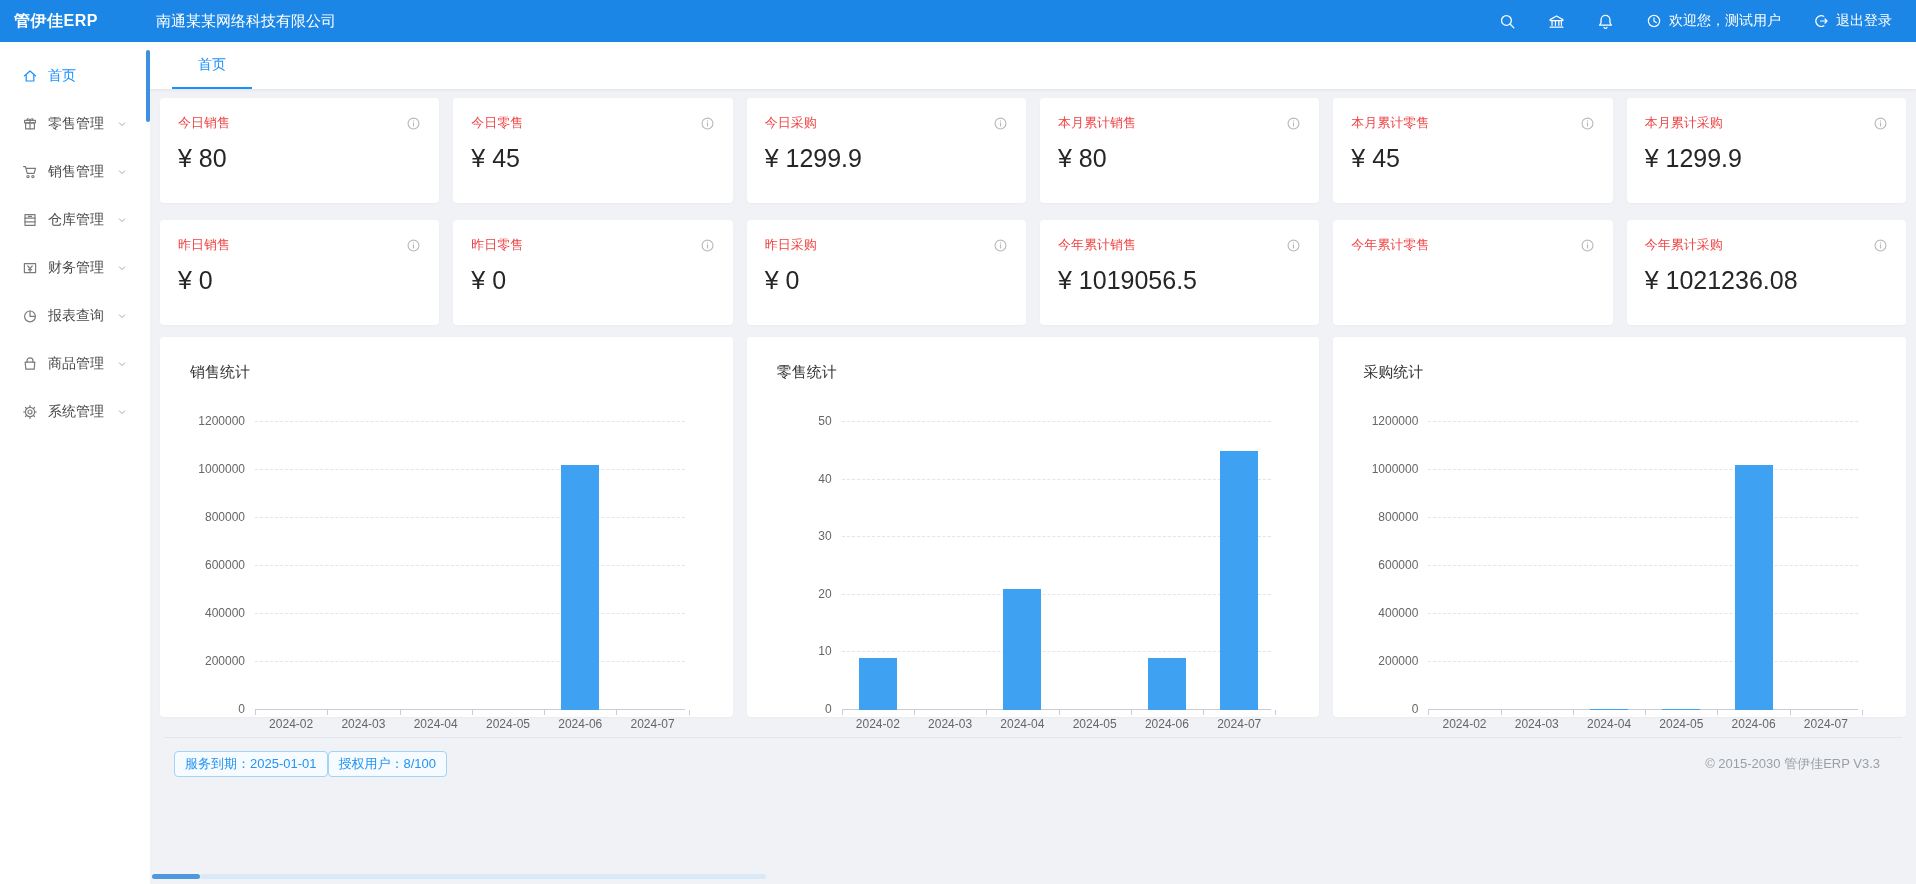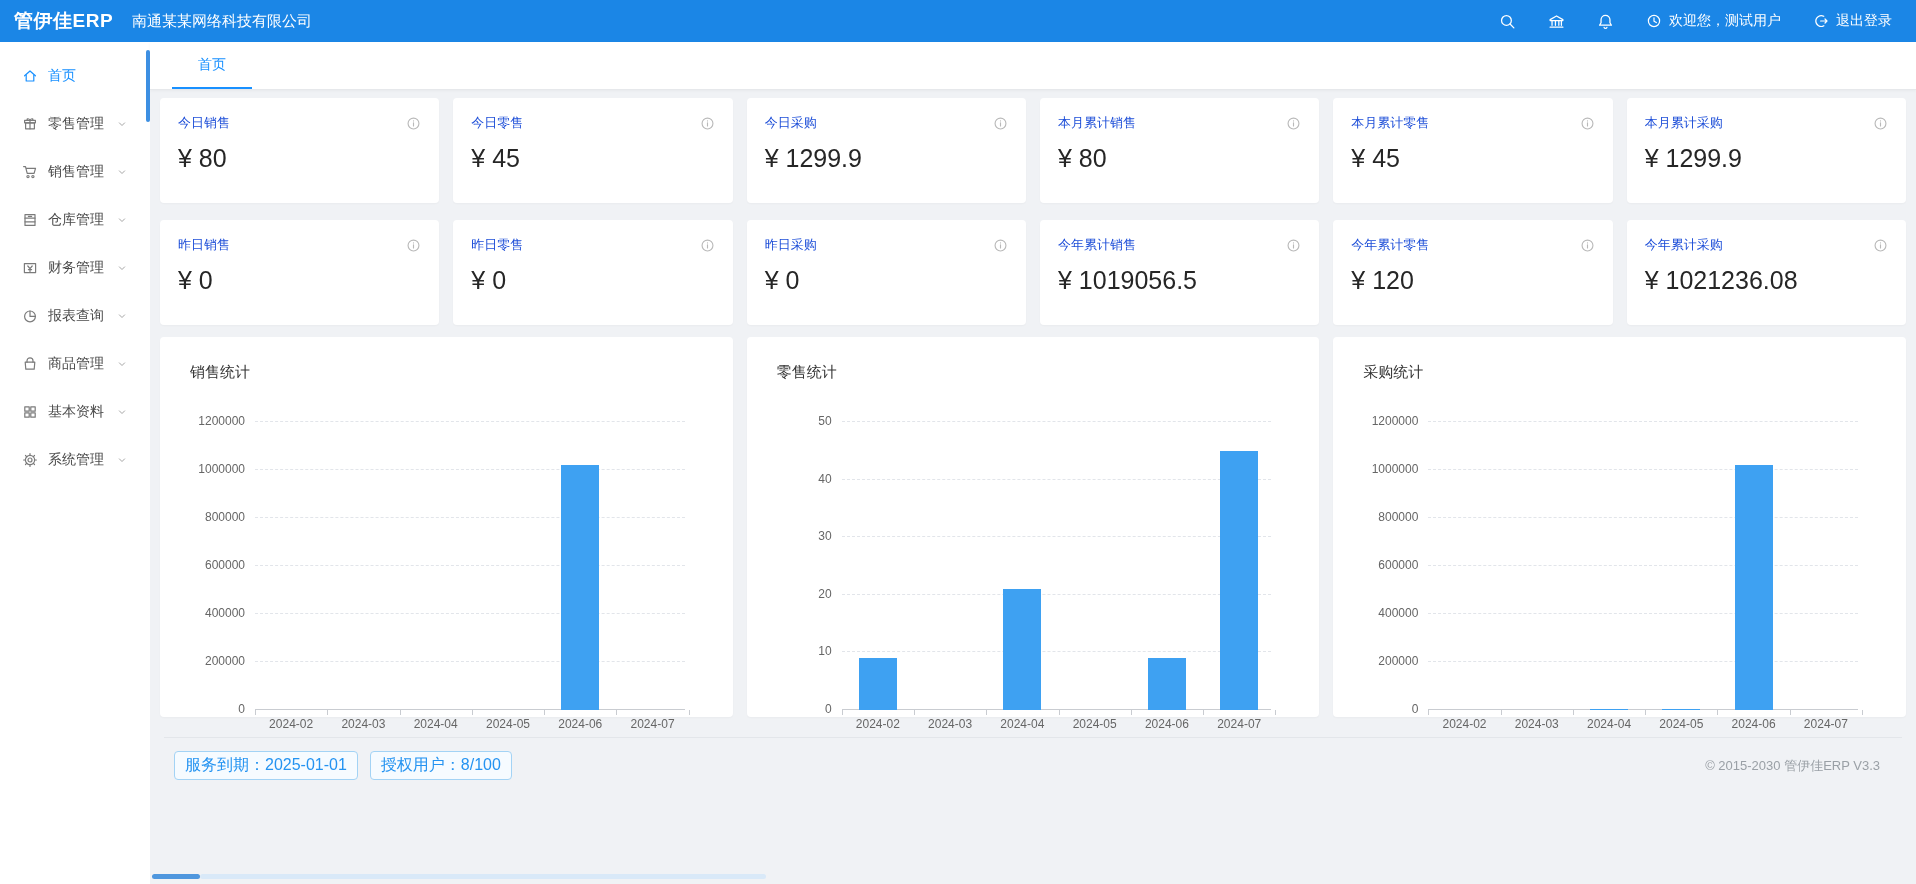--- a/index.html
+++ b/index.html
@@ -2,21 +2,21 @@
 <html><head>
 <meta charset="utf-8">
 <style>
   * { box-sizing: border-box; }
   html,body { margin:0; padding:0; background:#f0f2f5;
     font-family:"Liberation Sans","DejaVu Sans",sans-serif; }
   .app { width:1916px; height:884px; display:flex; flex-direction:column; overflow:hidden; background:#f0f2f5; }
 
   
   .topbar { flex:0 0 42px; background:#1b86e6; color:#fff; display:flex; align-items:center; }
-  .logo { width:132px; padding-left:14px; font-size:19px; font-weight:bold; letter-spacing:.5px; white-space:nowrap; }
+  .logo { width:156px; padding-left:14px; font-size:16px; font-weight:bold; letter-spacing:.5px; white-space:nowrap; }
   .company { font-size:15px; white-space:nowrap; }
   .top-right { margin-left:auto; display:flex; align-items:center; gap:32px; padding-right:24px; font-size:14px; }
   .top-btn { font-size:17px; cursor:pointer; display:flex; }
   .top-user { display:flex; align-items:center; gap:7px; cursor:pointer; white-space:nowrap; }
   .top-user .ic { font-size:16px; }
 
   .ic svg { width:1em; height:1em; fill:none; stroke:currentColor; stroke-width:1.2;
     stroke-linecap:round; stroke-linejoin:round; display:block; }
 
   
@@ -40,21 +40,21 @@
   .tab { display:flex; align-items:center; padding:0 26px; font-size:14px; color:#1890ff;
     border-bottom:2px solid #1890ff; cursor:pointer; }
 
   .content { flex:1; padding:8px 10px 0; display:flex; flex-direction:column; min-height:0; }
 
   
   .cards { display:grid; grid-template-columns:repeat(6,1fr); gap:17px 14px; }
   .stat-card { background:#fff; border-radius:4px; height:105px; padding:16px 18px;
     box-shadow:0 1px 2px rgba(0,0,0,.03); }
   .stat-top { display:flex; justify-content:space-between; align-items:center;
-    color:#1d4ed8; font-size:13px; }
+    color:#ef4444; font-size:13px; }
   .stat-top .info { color:#b9b9b9; font-size:15px; cursor:pointer; }
   .stat-value { margin-top:12px; font-size:25px; color:#262626; white-space:nowrap; }
 
   
   .charts { display:flex; gap:14px; margin-top:12px; height:380px; }
   .chart-card { flex:1; background:#fff; border-radius:4px; padding-top:26px;
     box-shadow:0 1px 2px rgba(0,0,0,.03); min-width:0; }
   .chart-title { font-size:15px; color:#333; padding-left:30px; }
   .plot { position:relative; height:288px; margin:40px 44px 0 95px; }
   .gridline { position:absolute; left:0; right:4px; height:0; border-top:1px dashed #e2e5ea; }
@@ -62,22 +62,22 @@
   .ylab { position:absolute; right:calc(100% + 10px); top:0; transform:translateY(-55%);
     font-size:12px; color:#666; white-space:nowrap; }
   .bar { position:absolute; bottom:0; width:38px; transform:translateX(-50%); }
   .xtick { position:absolute; top:100%; width:1px; height:5px; background:#c9ccd1; }
   .xlabels { display:flex; margin:7px 44px 0 95px; }
   .xlabels span { flex:1; text-align:center; font-size:12px; color:#666; white-space:nowrap; }
 
   
   .footer { margin:20px 4px 0; border-top:1px solid #e3e6ea; padding:13px 10px;
     display:flex; align-items:center; }
-  .badge { border:1px solid #a3d3f5; color:#2493f1; background:#f6fbff; font-size:16px;
-    padding:3px 10px; border-radius:4px; margin-right:12px; white-space:nowrap; }
+  .badge { border:1px solid #a3d3f5; color:#2493f1; background:#f6fbff; font-size:13px;
+    padding:3px 10px; border-radius:4px; white-space:nowrap; }
   .copyright { margin-left:auto; color:#9aa0a6; font-size:13px; padding-right:12px; white-space:nowrap; }
 </style>
 </head>
 <body>
 
 <div class="app">
 
   <header class="topbar">
     <div class="logo">管伊佳ERP</div>
     <div class="company">南通某某网络科技有限公司</div>
@@ -218,36 +218,20 @@
     <span>商品管理</span>
     <span class="chev ic">
             <svg viewBox="0 0 16 16">
               <path d="M4.5 6.5L8 10l3.5-3.5"></path>
             </svg>
           </span>
   </div>
         <div class="side-item">
     <span class="ic">
             <svg viewBox="0 0 16 16">
-              <rect x="2.8" y="2.8" width="4.4" height="4.4"></rect>
-              <rect x="8.8" y="2.8" width="4.4" height="4.4"></rect>
-              <rect x="2.8" y="8.8" width="4.4" height="4.4"></rect>
-              <rect x="8.8" y="8.8" width="4.4" height="4.4"></rect>
-            </svg>
-          </span>
-    <span>基本资料</span>
-    <span class="chev ic">
-            <svg viewBox="0 0 16 16">
-              <path d="M4.5 6.5L8 10l3.5-3.5"></path>
-            </svg>
-          </span>
-  </div>
-        <div class="side-item">
-    <span class="ic">
-            <svg viewBox="0 0 16 16">
               <circle cx="8" cy="8" r="2"></circle>
               <circle cx="8" cy="8" r="4.6"></circle>
               <path d="M8 1.6v1.8M8 12.6v1.8M1.6 8h1.8M12.6 8h1.8M3.5 3.5l1.3 1.3M11.2 11.2l1.3 1.3M12.5 3.5l-1.3 1.3M4.8 11.2l-1.3 1.3"></path>
             </svg>
           </span>
     <span>系统管理</span>
     <span class="chev ic">
             <svg viewBox="0 0 16 16">
               <path d="M4.5 6.5L8 10l3.5-3.5"></path>
             </svg>
@@ -390,21 +374,20 @@
             <div class="stat-card">
     <div class="stat-top">
       <span>今年累计零售</span>
       <span class="ic info">
                   <svg viewBox="0 0 16 16">
                     <circle cx="8" cy="8" r="5.8"></circle>
                     <path d="M8 7.2v3.4M8 5v.2"></path>
                   </svg>
                 </span>
     </div>
-    <div class="stat-value">¥ 120</div>
   </div>
             <div class="stat-card">
     <div class="stat-top">
       <span>今年累计采购</span>
       <span class="ic info">
                   <svg viewBox="0 0 16 16">
                     <circle cx="8" cy="8" r="5.8"></circle>
                     <path d="M8 7.2v3.4M8 5v.2"></path>
                   </svg>
                 </span>

